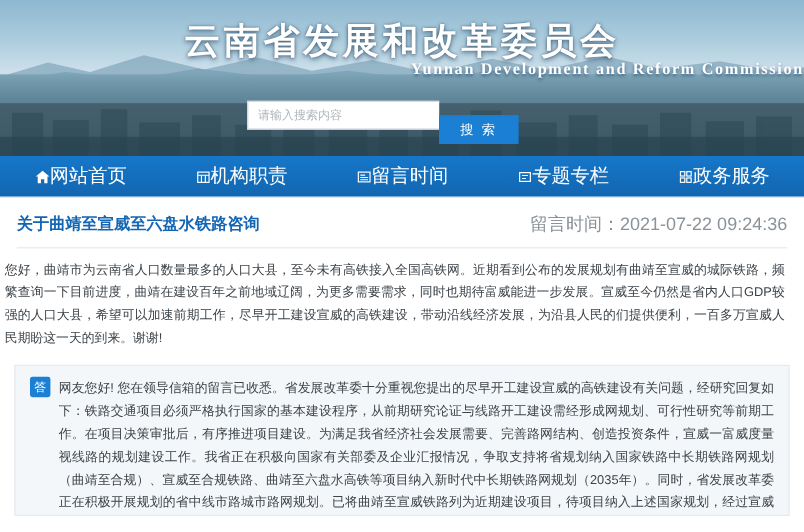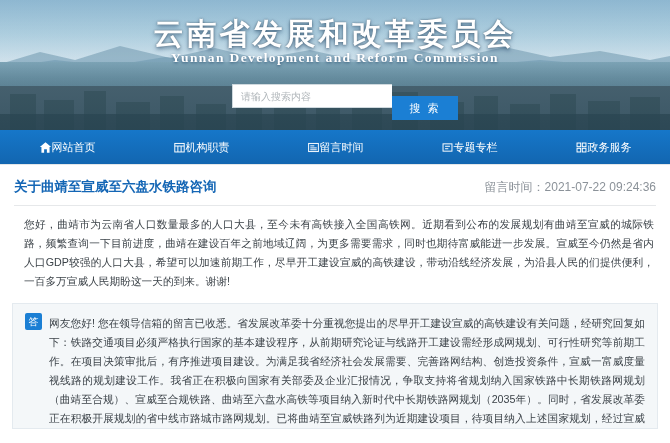--- a/index.html
+++ b/index.html
@@ -55,33 +55,33 @@
     color: #ffffff;
     font-size: 30px;
     font-weight: bold;
     letter-spacing: 3px;
     text-shadow: 0 2px 4px rgba(0,40,80,0.55), 0 0 2px rgba(0,0,0,0.4);
     font-family: "Liberation Serif", "DejaVu Serif", serif;
   }
   .site-subtitle {
     position: absolute;
     top: 50px; left: 0; width: 670px;
-    text-align: center;
+    text-align: right;
     color: #ffffff;
     font-size: 13.5px;
     font-weight: bold;
     letter-spacing: 1.4px;
     text-shadow: 0 1px 3px rgba(0,40,80,0.6);
     font-family: "Liberation Serif", "DejaVu Serif", serif;
   }
 
   
   .search-wrap {
     position: absolute;
-    top: 84px; left: 232px;
+    top: 84px; left: 206px;
     width: 226px; height: 24px;
     display: flex;
   }
   .search-input {
     width: 160px; height: 24px;
     border: 1px solid #cfd9de;
     border-right: none;
     background: #ffffff;
     font-size: 10px;
     color: #333;
@@ -110,21 +110,21 @@
     display: flex;
     align-items: center;
   }
   .nav-item {
     flex: 1 1 0;
     display: flex;
     align-items: center;
     justify-content: center;
     gap: 0;
     color: #ffffff;
-    font-size: 11px;
+    font-size: 16px;
     cursor: pointer;
     white-space: nowrap;
   }
   .nav-item .nav-icon {
     display: inline-flex;
     width: 13px; height: 13px;
     align-items: center; justify-content: center;
   }
   .nav-icon svg { display: block; }
 
@@ -135,43 +135,43 @@
     height: 278px;
     background: #ffffff;
     padding: 0;
   }
   .divider-top {
     width: 670px; height: 1px; background: #e3e6e8;
   }
 
   .qa-title-row {
     display: flex;
-    align-items: flex-end;
+    align-items: flex-start;
     padding: 13px 14px 0 14px;
   }
   .qa-title {
     color: #1466b5;
     font-size: 13.5px;
     font-weight: bold;
     flex: 1;
   }
   .qa-date {
     color: #8b9299;
-    font-size: 12px;
+    font-size: 15px;
     white-space: nowrap;
     margin-left: 10px;
   }
   .qa-rule {
     margin: 9px 14px 0 14px;
     height: 1px;
     background: #e6e8ea;
   }
 
   .q-text {
-    padding: 9px 16px 0 24px;
+    padding: 9px 16px 0 4px;
     color: #3c4349;
     font-size: 10.7px;
     line-height: 19px;
     text-align: justify;
     text-indent: 0;
   }
 
   .answer-block {
     margin: 12px 12px 0 12px;
     background: #f4f7f9;

